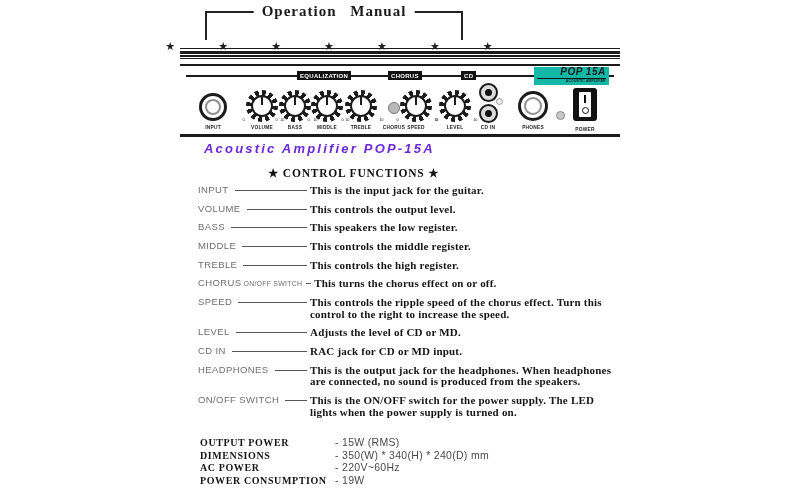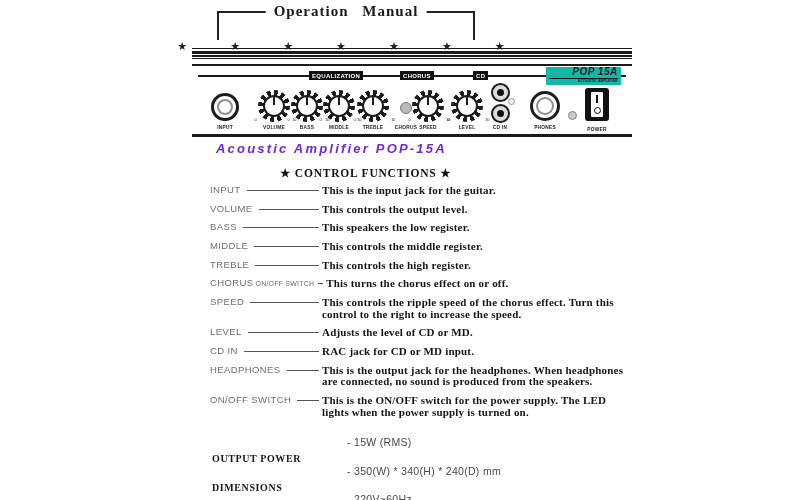--- a/index.html
+++ b/index.html
@@ -1,18 +1,18 @@
 <!DOCTYPE html>
 <html><head>
 <meta charset="utf-8">
 <style>
   html,body{margin:0;padding:0;background:#fff;}
   .doc{position:relative;width:800px;height:500px;background:#ffffff;overflow:hidden;
        font-family:"Liberation Sans",sans-serif;color:#1b1b1b;}
-  .content{position:absolute;left:192px;top:0;width:440px;height:500px;}
+  .content{position:absolute;left:180px;top:0;width:440px;height:500px;}
 
   
   .hdr-box{position:absolute;left:25px;top:11px;width:254px;height:31px;border:2px solid #222;}
   .hdr-title{position:absolute;top:-10px;left:50%;transform:translateX(-50%);background:#fff;
     padding:0 8px;font-family:"Liberation Serif",serif;font-weight:bold;font-size:15px;
     letter-spacing:1px;word-spacing:9px;white-space:nowrap;}
   .hdr-stars{position:absolute;bottom:-9px;left:50%;transform:translateX(-50%);background:#fff;
     padding:0 2px 0 12px;font-size:11px;letter-spacing:20px;white-space:nowrap;color:#222;}
 
   
@@ -76,21 +76,21 @@
   .cf-left{flex:0 0 112px;display:flex;align-items:flex-start;color:#6e6e6e;font-size:9.5px;
     letter-spacing:.4px;line-height:1.1;}
   .cf-sub{font-size:7px;margin-left:2px;padding-top:2px;letter-spacing:.2px;white-space:nowrap;}
   .cf-dash{flex:1 1 auto;border-top:1.2px solid #555;margin:5px 3px 0 4px;min-width:5px;}
   .cf-desc{flex:1;font-family:"Liberation Serif",serif;font-weight:bold;font-size:11px;
     line-height:1.06;color:#151515;letter-spacing:.2px;}
 
   .spec-rows{position:absolute;top:437px;left:20px;width:410px;}
   .spec-row{display:flex;margin-bottom:1.5px;}
   .spec-label{flex:0 0 135px;font-family:"Liberation Serif",serif;font-weight:bold;font-size:10px;
-    letter-spacing:.6px;color:#151515;line-height:1.1;margin-top:16px;}
+    letter-spacing:.6px;color:#151515;line-height:1.1;}
   .spec-value{font-size:10.5px;color:#4a4a4a;letter-spacing:.3px;line-height:1.05;}
 </style>
 </head>
 <body>
 
 <div class="doc">
   <div class="content">
 
     <div class="hdr-box">
       <div class="hdr-title">Operation Manual</div>

